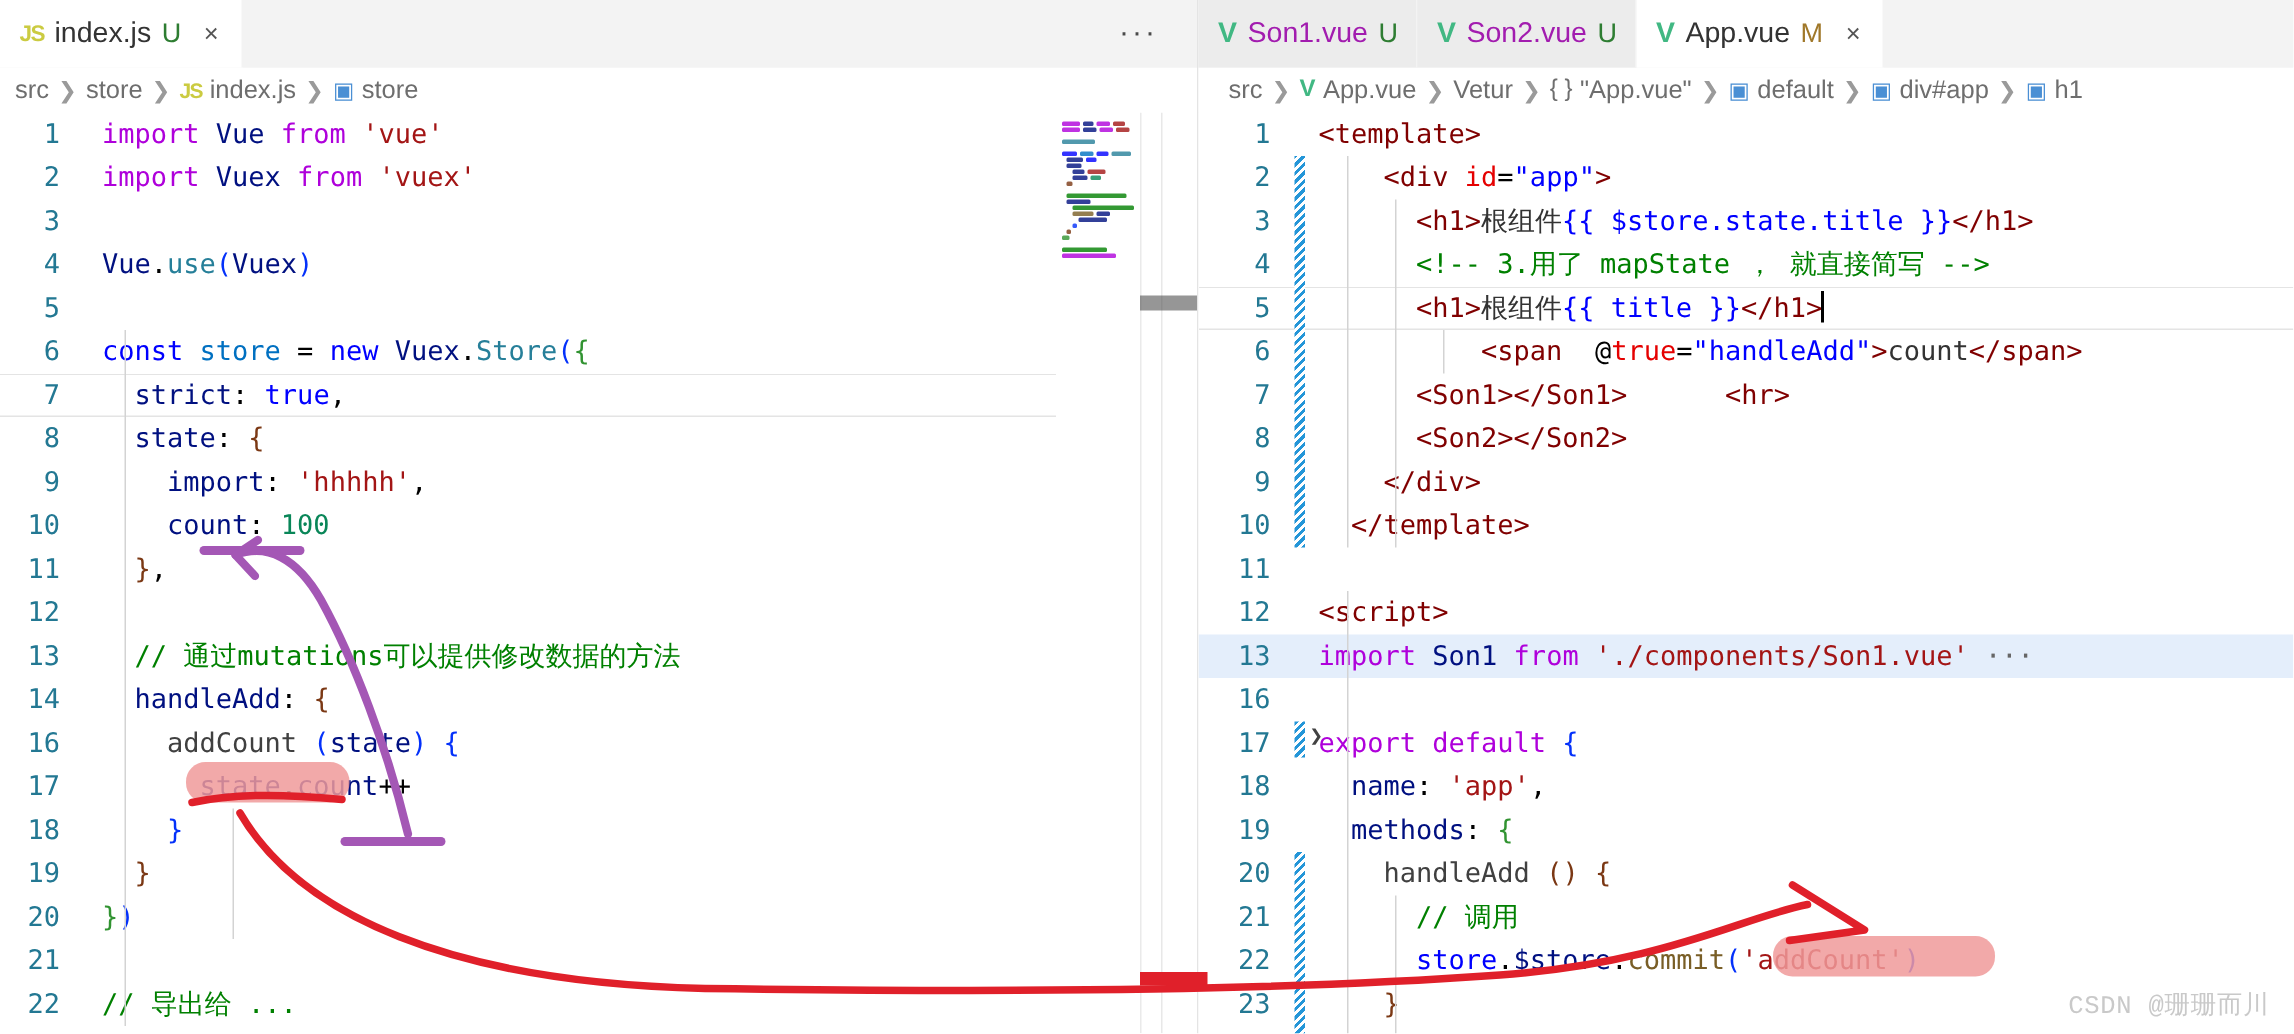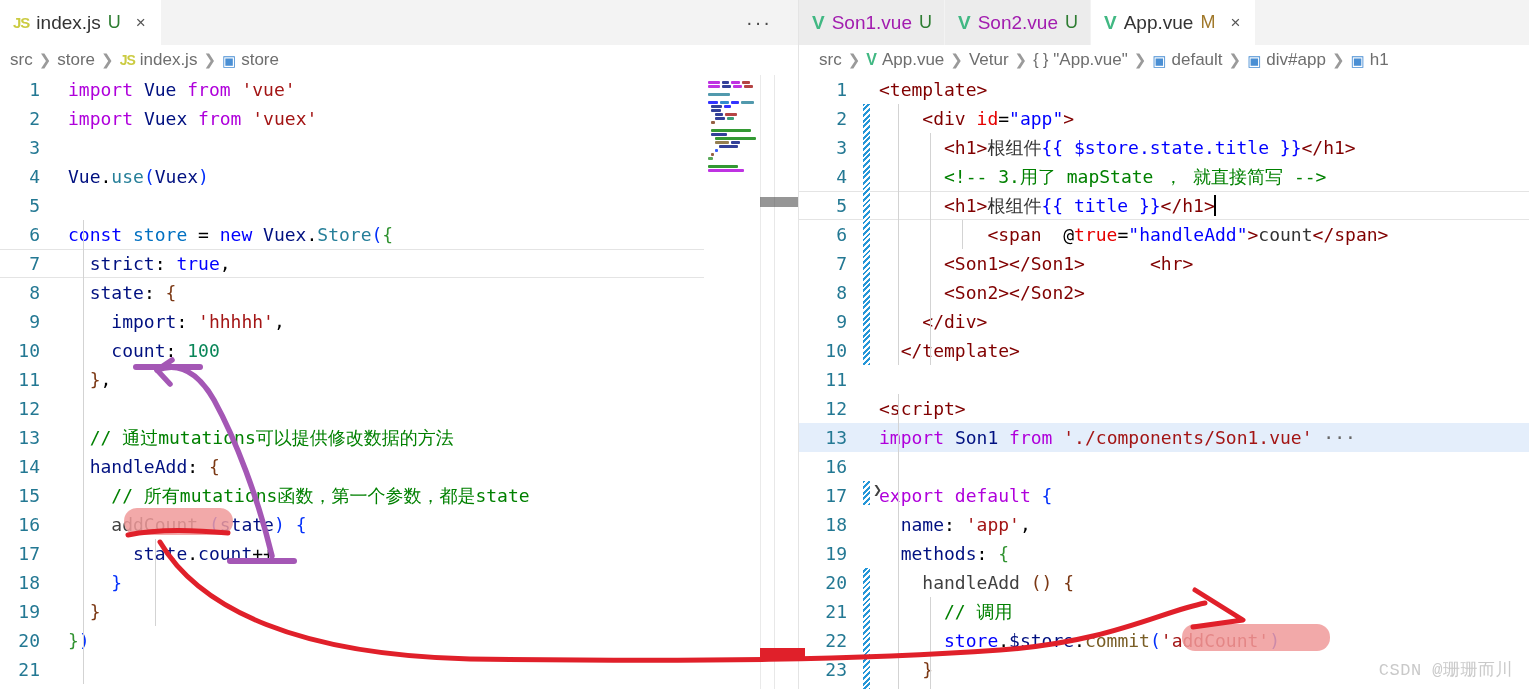--- a/index.html
+++ b/index.html
@@ -251,24 +251,20 @@
         <div class="row">
           <span class="lnum">13</span>
           <span class="code cmt">  // 通过mutations可以提供修改数据的方法</span>
         </div>
 
         <div class="row">
           <span class="lnum">14</span>
           <span class="code">  <span class="var">handleAdd</span><span class="punct">:</span> <span class="brk3">{</span></span>
         </div>
 
-        <div class="row">
-          <span class="lnum">15</span>
-          <span class="code cmt">    // 所有mutations函数，第一个参数，都是state</span>
-        </div>
 
         <div class="row">
           <span class="lnum">16</span>
           <span class="code">    <span class="fn">addCount</span> <span class="brk1">(</span><span class="var">state</span><span class="brk1">)</span> <span class="brk1">{</span></span>
         </div>
 
         <div class="row">
           <span class="lnum">17</span>
           <span class="code">      <span class="var">state</span><span class="punct">.</span><span class="var">count</span><span class="punct">++</span></span>
         </div>

